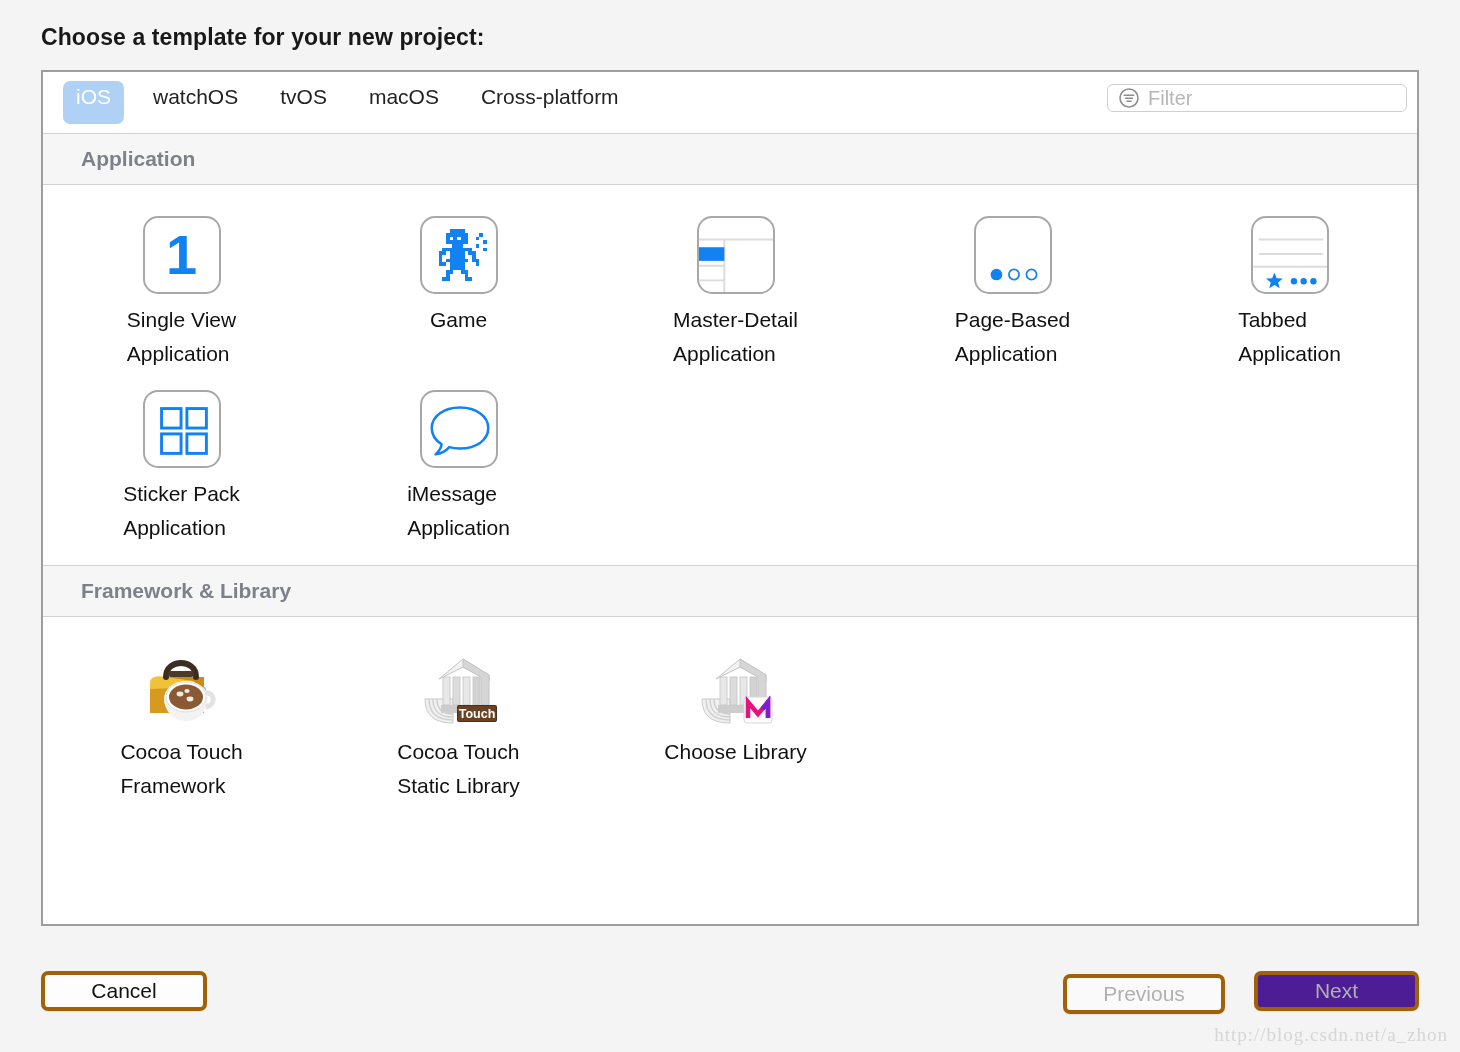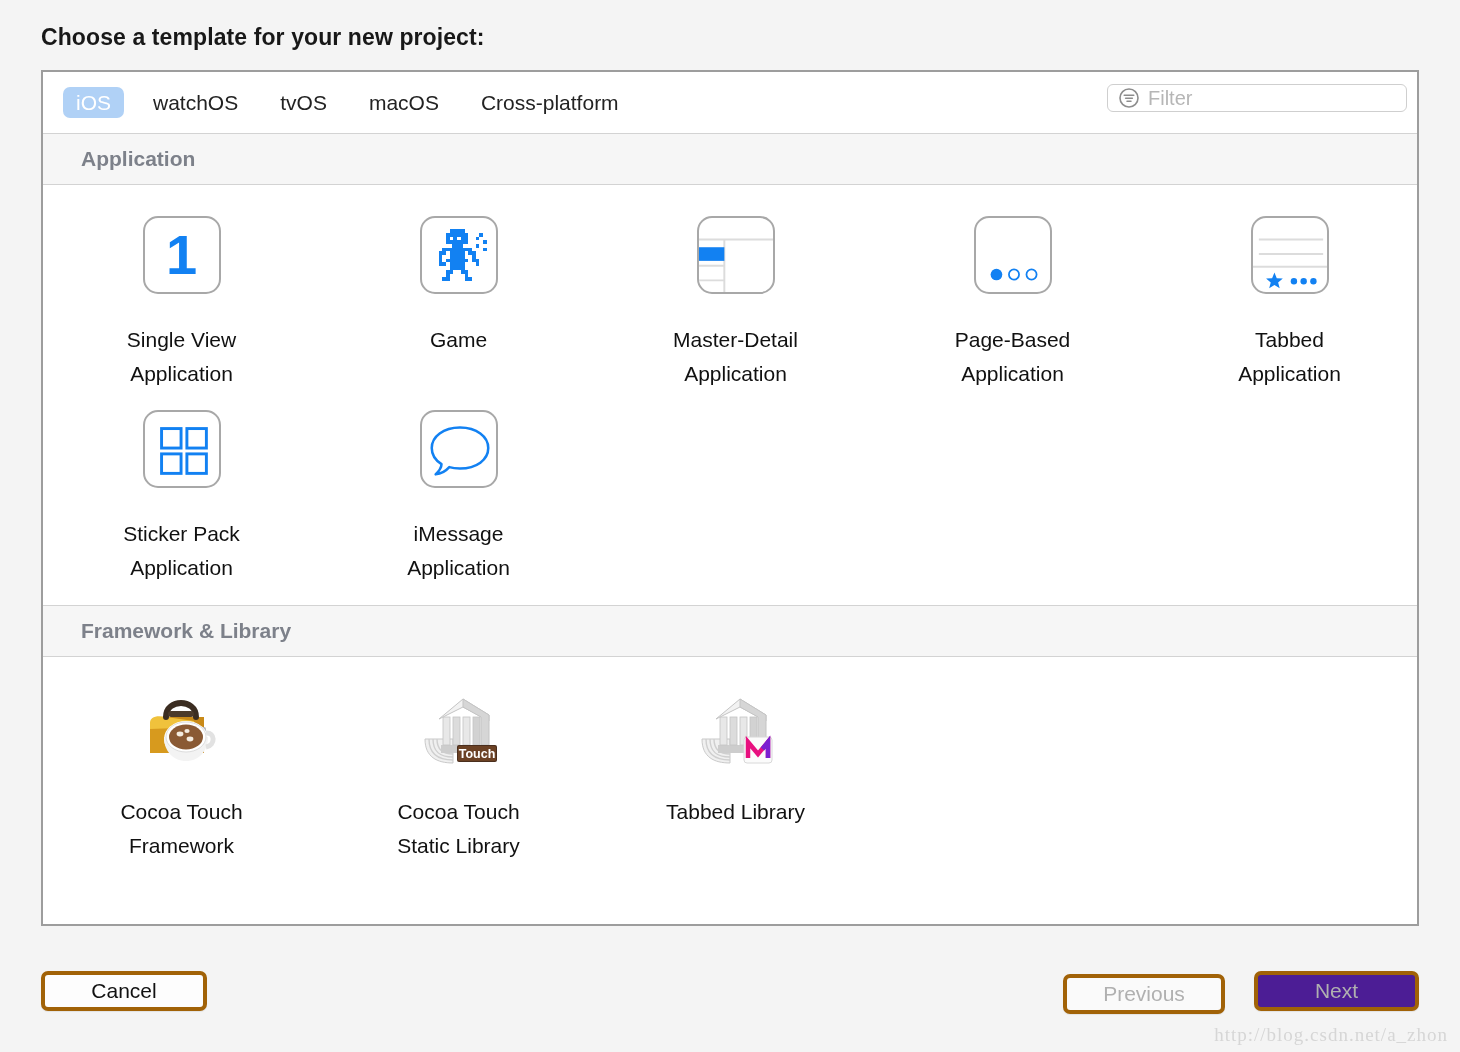--- a/index.html
+++ b/index.html
@@ -47,21 +47,21 @@
     height: 61px;
     box-sizing: border-box;
     background: #ffffff;
     display: flex;
     align-items: center;
     padding-left: 20px;
   }
   .tab {
     font-size: 21px;
     color: #232323;
-    padding: 5px 13px 4px 13px;
+    padding: 5px 13px 16px 13px;
     border-radius: 7px;
     margin-right: 16px;
     white-space: nowrap;
     cursor: default;
     line-height: 1.05;
   }
   .tab.selected {
     background: #b0d1f6;
     color: #ffffff;
   }
@@ -133,25 +133,24 @@
     visibility: hidden;
   }
   .cell-icon {
     width: 80px;
     height: 80px;
     display: flex;
     align-items: center;
     justify-content: center;
   }
   .cell-label {
-    margin-top: 28px;
+    margin-top: 8px;
     font-size: 21px;
     line-height: 1.62;
     color: #111111;
-    text-align: center;
     white-space: pre-line;
   }
 
   
   .frame {
     width: 78px;
     height: 78px;
     border: 2px solid #a8a8a8;
     border-radius: 15px;
     box-sizing: border-box;
@@ -452,21 +451,21 @@
             <rect x="44" y="30" width="7" height="28" fill="#e8e8e8" stroke="#c4c4c4" stroke-width="0.8"></rect>
             <rect x="54" y="30" width="7" height="28" fill="#d2d2d2" stroke="#c4c4c4" stroke-width="0.8"></rect>
             <polygon points="20,32 44,12 70,28 70,34 44,20" fill="#f2f2f2" stroke="#c4c4c4" stroke-width="1"></polygon>
             <polygon points="44,12 70,28 70,58 62,58 62,30 44,20" fill="#d6d6d6" stroke="#c4c4c4" stroke-width="1"></polygon>
 
             <rect x="48" y="50" width="28" height="26" rx="3" fill="#fbfbfb" stroke="#d8d8d8" stroke-width="1"></rect>
             <path d="M52 71 L52 55 L62 67 L72 55 L72 71" fill="none" stroke="#e8107f" stroke-width="4.5" stroke-linejoin="miter" stroke-linecap="butt"></path>
             <path d="M66.5 62 L72 55 L72 71" fill="none" stroke="#7b1fd1" stroke-width="4.5" stroke-linejoin="miter" stroke-linecap="butt"></path>
           </svg>
         </div>
-        <div class="cell-label">Tabbed Library</div>
+        <div class="cell-label">Choose Library</div>
       </div>
 
       <div class="cell empty"></div>
       <div class="cell empty"></div>
     </div>
   </div>
 
 </div>
 
 <div class="btn cancel">Cancel</div>

